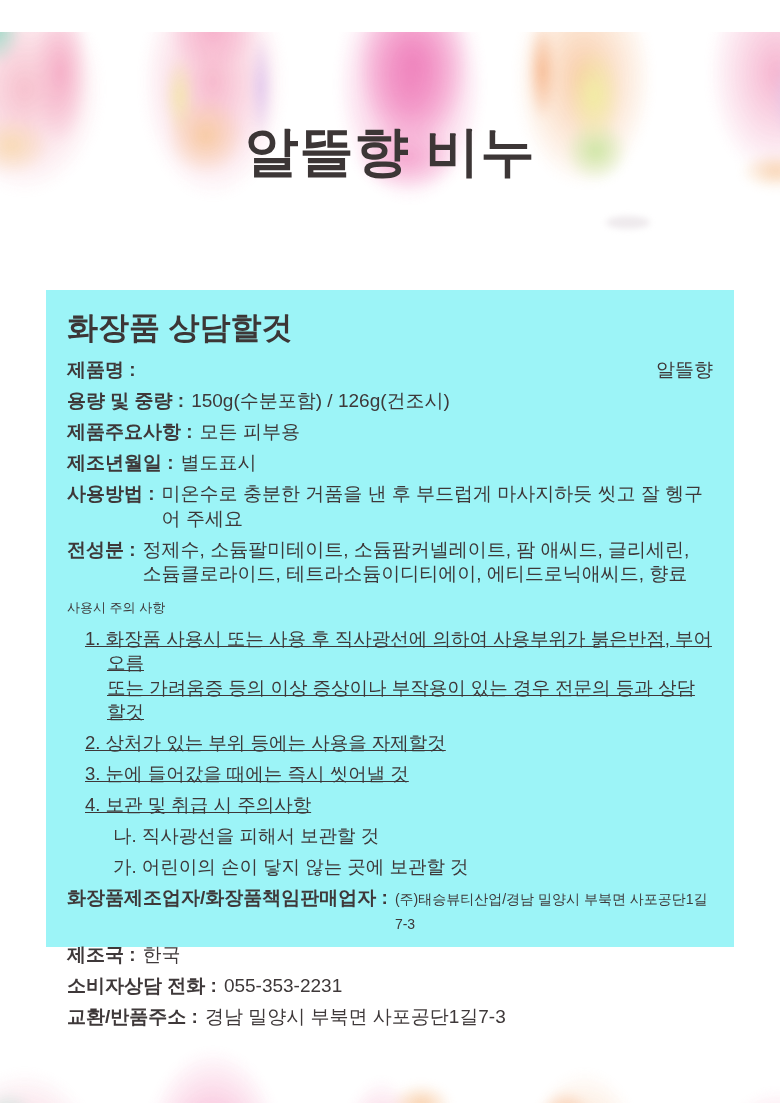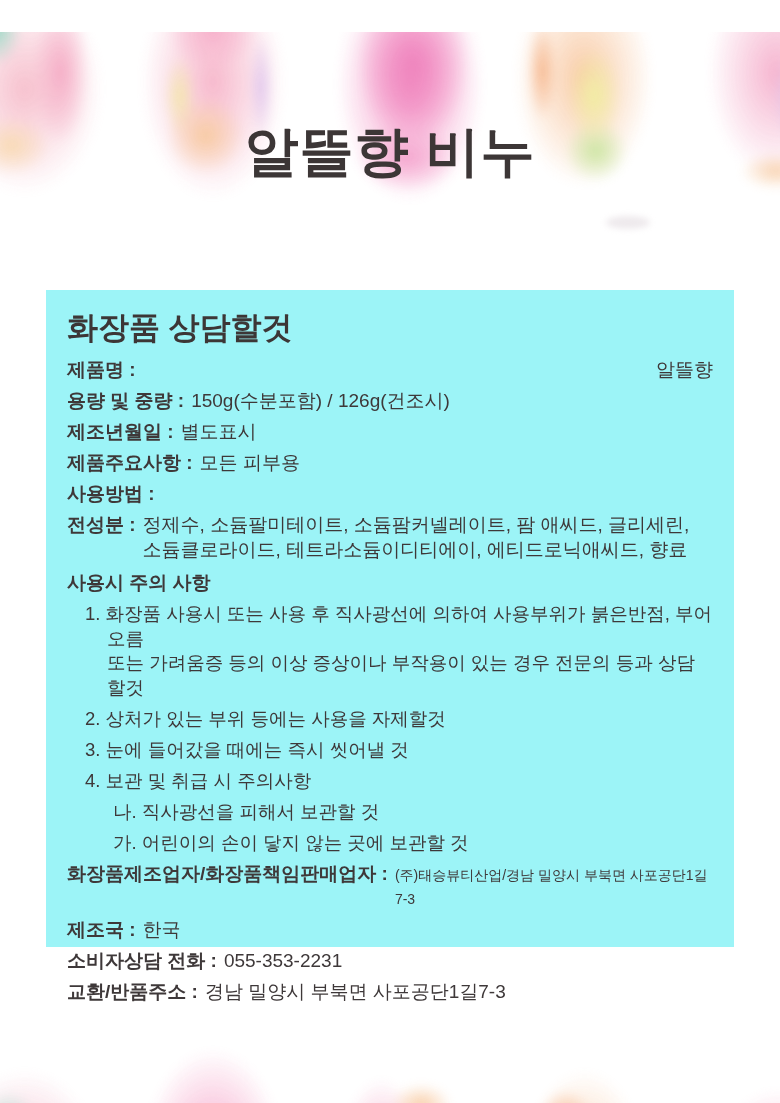--- a/index.html
+++ b/index.html
@@ -70,32 +70,32 @@
     line-height: 24.5px;
     margin-bottom: 6.5px;
   }
   .flabel { font-weight: bold; white-space: nowrap; }
   .fvalue { white-space: pre-line; margin-left: 7px; flex: 1; }
   #fields .field:first-child .fvalue { margin-left: 2px; text-align: right; }
   #footer-fields { margin-top: 5px; }
   #footer-fields .field.compact .fvalue { font-size: 14px; line-height: 24.5px; margin-top: 1px; }
   .prec { margin-top: 9px; margin-bottom: 3px; }
   .prec-head {
-    font-size: 19px;
-    font-weight: bold;
+    font-size: 13px;
+    font-weight: normal;
     line-height: 24.5px;
     margin-bottom: 6.5px;
   }
   .prec-item {
     font-size: 18.5px;
     line-height: 24.5px;
     margin-bottom: 6.5px;
     white-space: pre-line;
   }
-  .prec-item.lv1 { padding-left: 40px; text-indent: -22px; }
+  .prec-item.lv1 { padding-left: 40px; text-indent: -22px; text-decoration: underline; }
   .prec-item.lv2 { padding-left: 46px; text-indent: 0; }
 </style>
 </head>
 <body>
 
 <div class="page">
 
   <div id="blobs">
       <div class="blob" style="left: -58px; top: -78px; width: 165px; height: 246px; background: radial-gradient(closest-side at 32% 30%, rgb(143, 212, 190) 0%, rgba(143, 212, 190, 0) 52%), radial-gradient(closest-side at 72% 48%, rgb(244, 166, 193) 0%, rgba(244, 166, 193, 0) 62%), radial-gradient(closest-side at 42% 78%, rgb(248, 215, 174) 0%, rgba(248, 215, 174, 0) 55%), radial-gradient(closest-side at 50% 55%, rgb(246, 188, 202) 0%, rgba(246, 188, 202, 0) 95%);"></div>
       <div class="blob" style="left: 138px; top: -72px; width: 150px; height: 244px; background: radial-gradient(closest-side at 50% 28%, rgb(246, 169, 198) 0%, rgba(246, 169, 198, 0) 62%), radial-gradient(closest-side at 45% 72%, rgb(247, 199, 155) 0%, rgba(247, 199, 155, 0) 58%), radial-gradient(closest-side at 82% 52%, rgb(223, 195, 236) 0%, rgba(223, 195, 236, 0) 45%), radial-gradient(closest-side at 28% 56%, rgb(243, 227, 168) 0%, rgba(243, 227, 168, 0) 38%), radial-gradient(closest-side, rgb(246, 179, 200) 0%, rgba(246, 179, 200, 0) 96%);"></div>
@@ -119,29 +119,31 @@
     <div id="fields">
         <div class="field">
     <span class="flabel">제품명 :</span>
     <span class="fvalue">알뜰향</span>
   </div>
         <div class="field">
     <span class="flabel">용량 및 중량 :</span>
     <span class="fvalue">150g(수분포함) / 126g(건조시)</span>
   </div>
         <div class="field">
+    <span class="flabel">제품주요사항 :</span>
+    <span class="fvalue">모든 피부용</span>
+  </div>
+        <div class="field">
     <span class="flabel">제조년월일 :</span>
     <span class="fvalue">별도표시</span>
   </div>
         <div class="field">
-    <span class="flabel">제품주요사항 :</span>
-    <span class="fvalue">모든 피부용</span>
-  </div>
-        <div class="field">
     <span class="flabel">사용방법 :</span>
+    <span class="fvalue">미온수로 충분한 거품을 낸 후 부드럽게 마사지하듯 씻고 잘 헹구
+어 주세요</span>
   </div>
         <div class="field">
     <span class="flabel">전성분 :</span>
     <span class="fvalue">정제수, 소듐팔미테이트, 소듐팜커넬레이트, 팜 애씨드, 글리세린,
 소듐클로라이드, 테트라소듐이디티에이, 에티드로닉애씨드, 향료</span>
   </div>
       </div>
 
     <div class="prec">
       <div class="prec-head">사용시 주의 사항</div>

